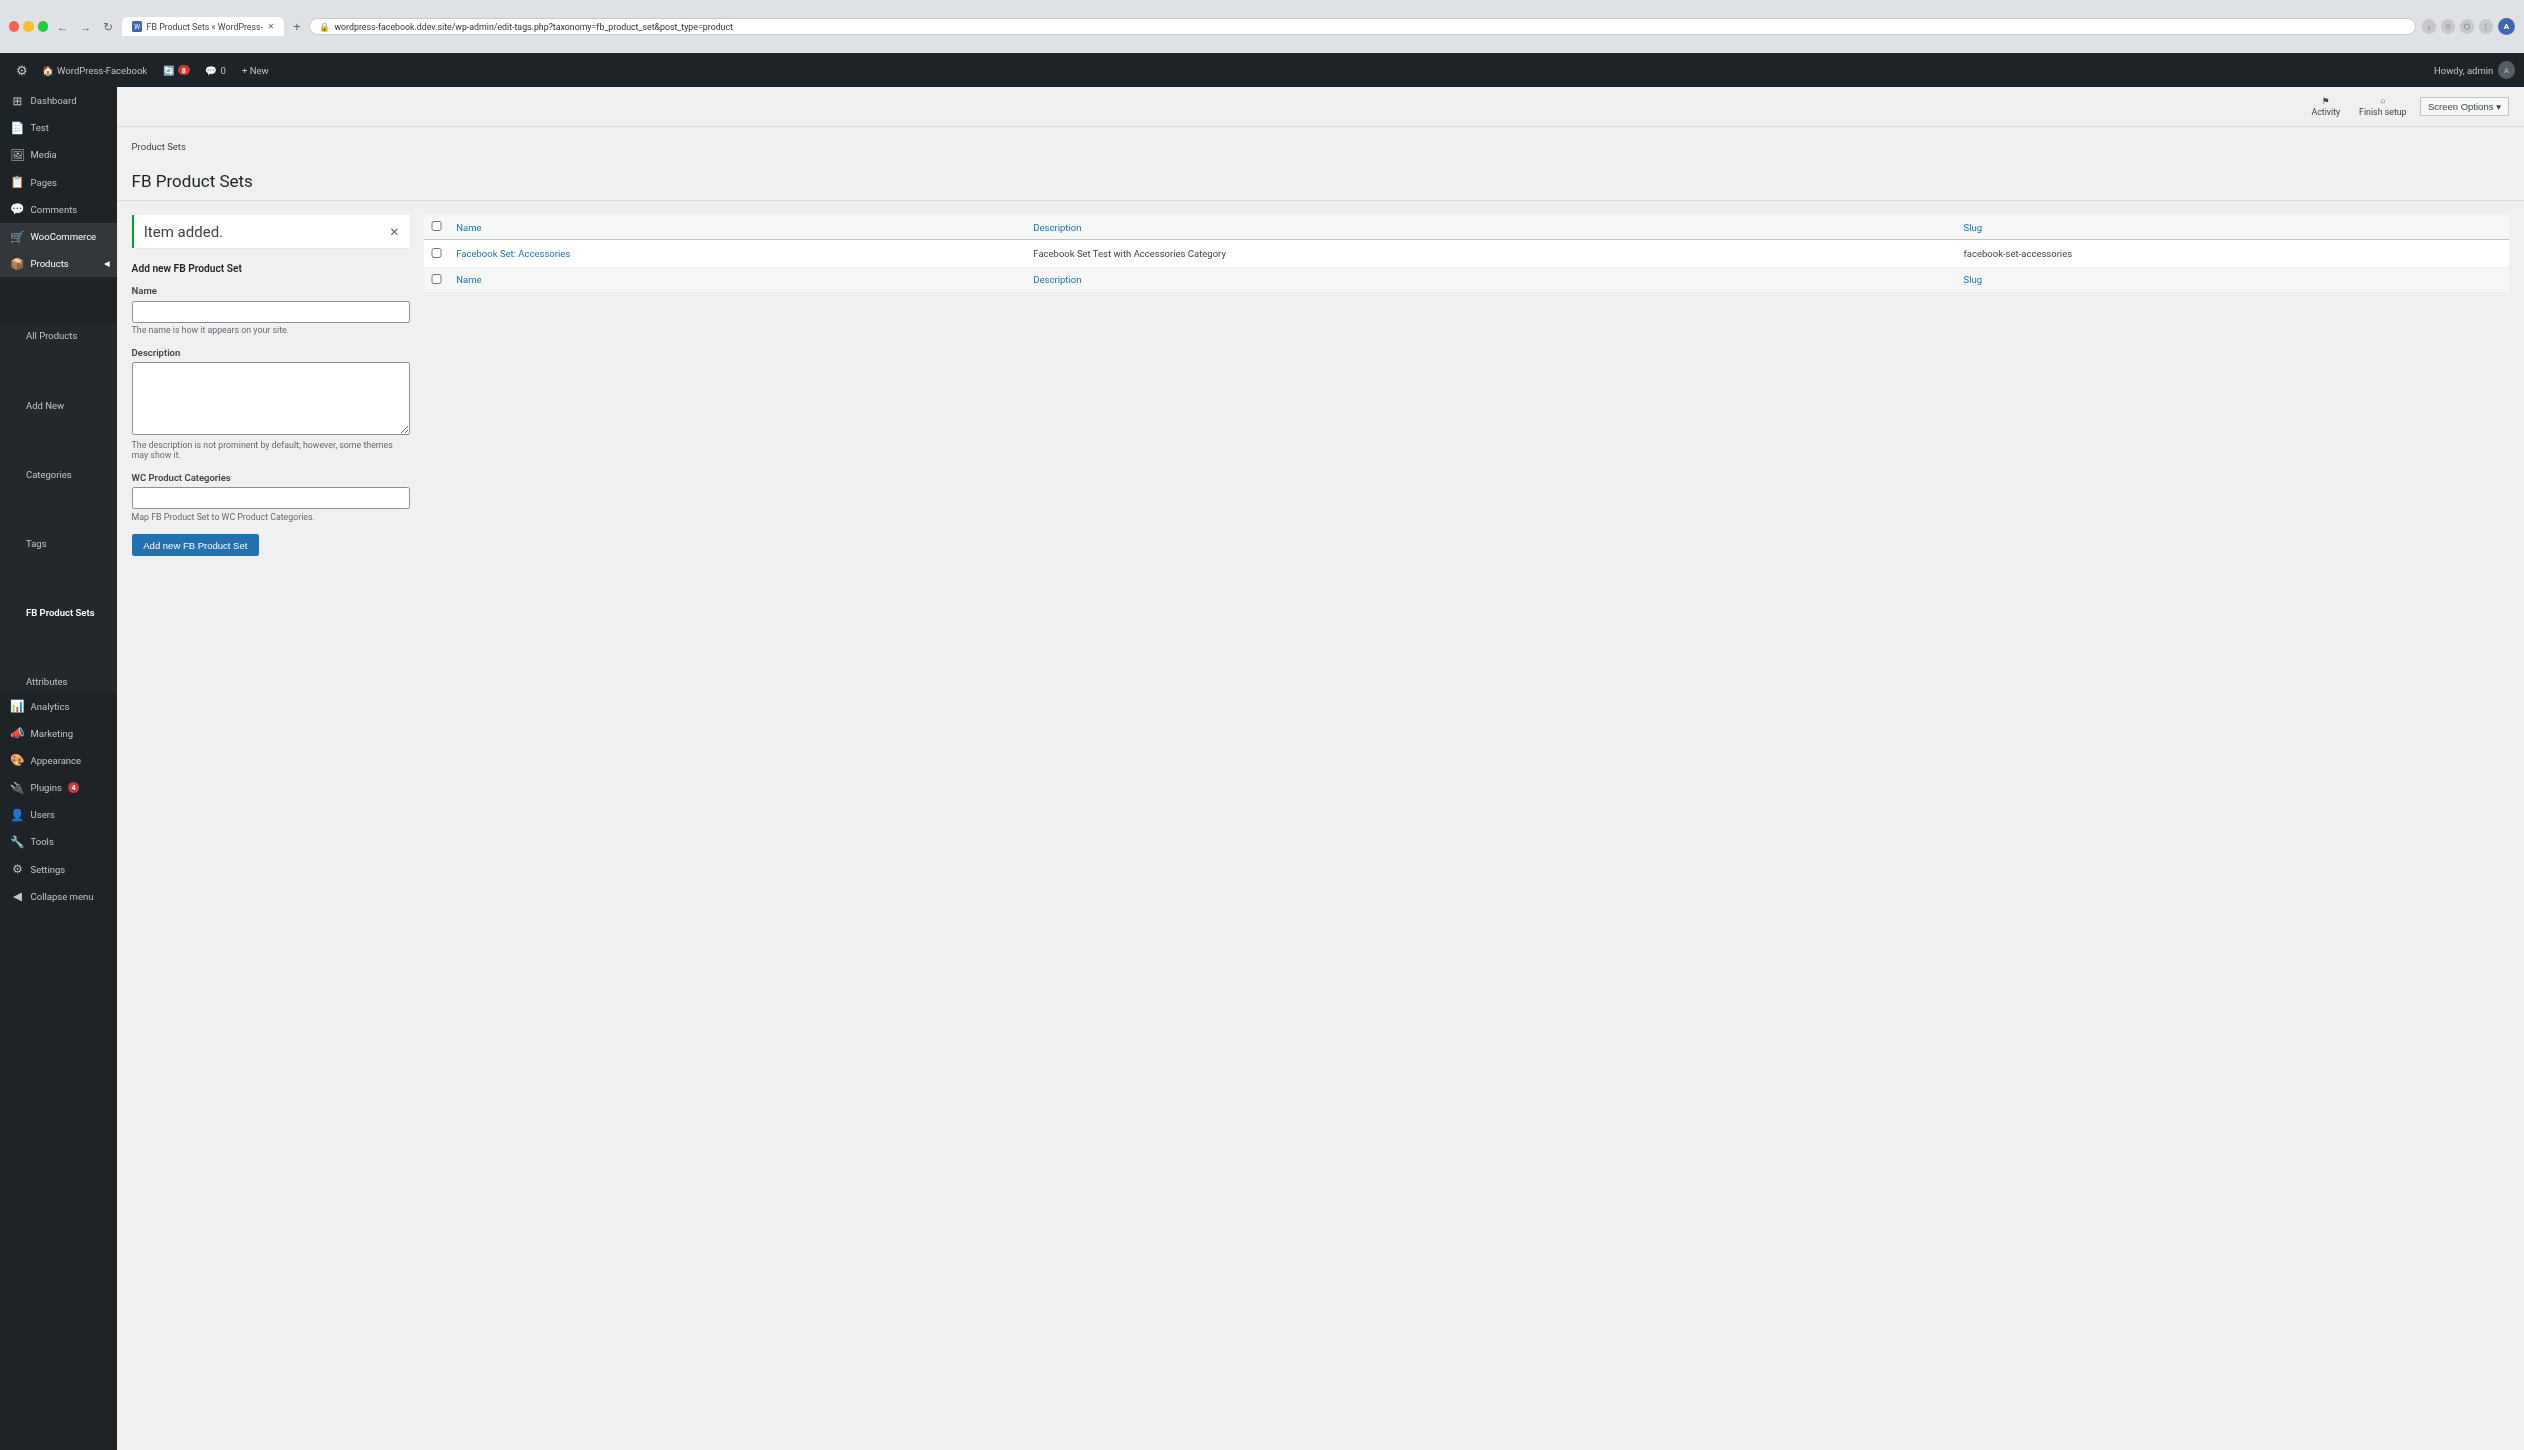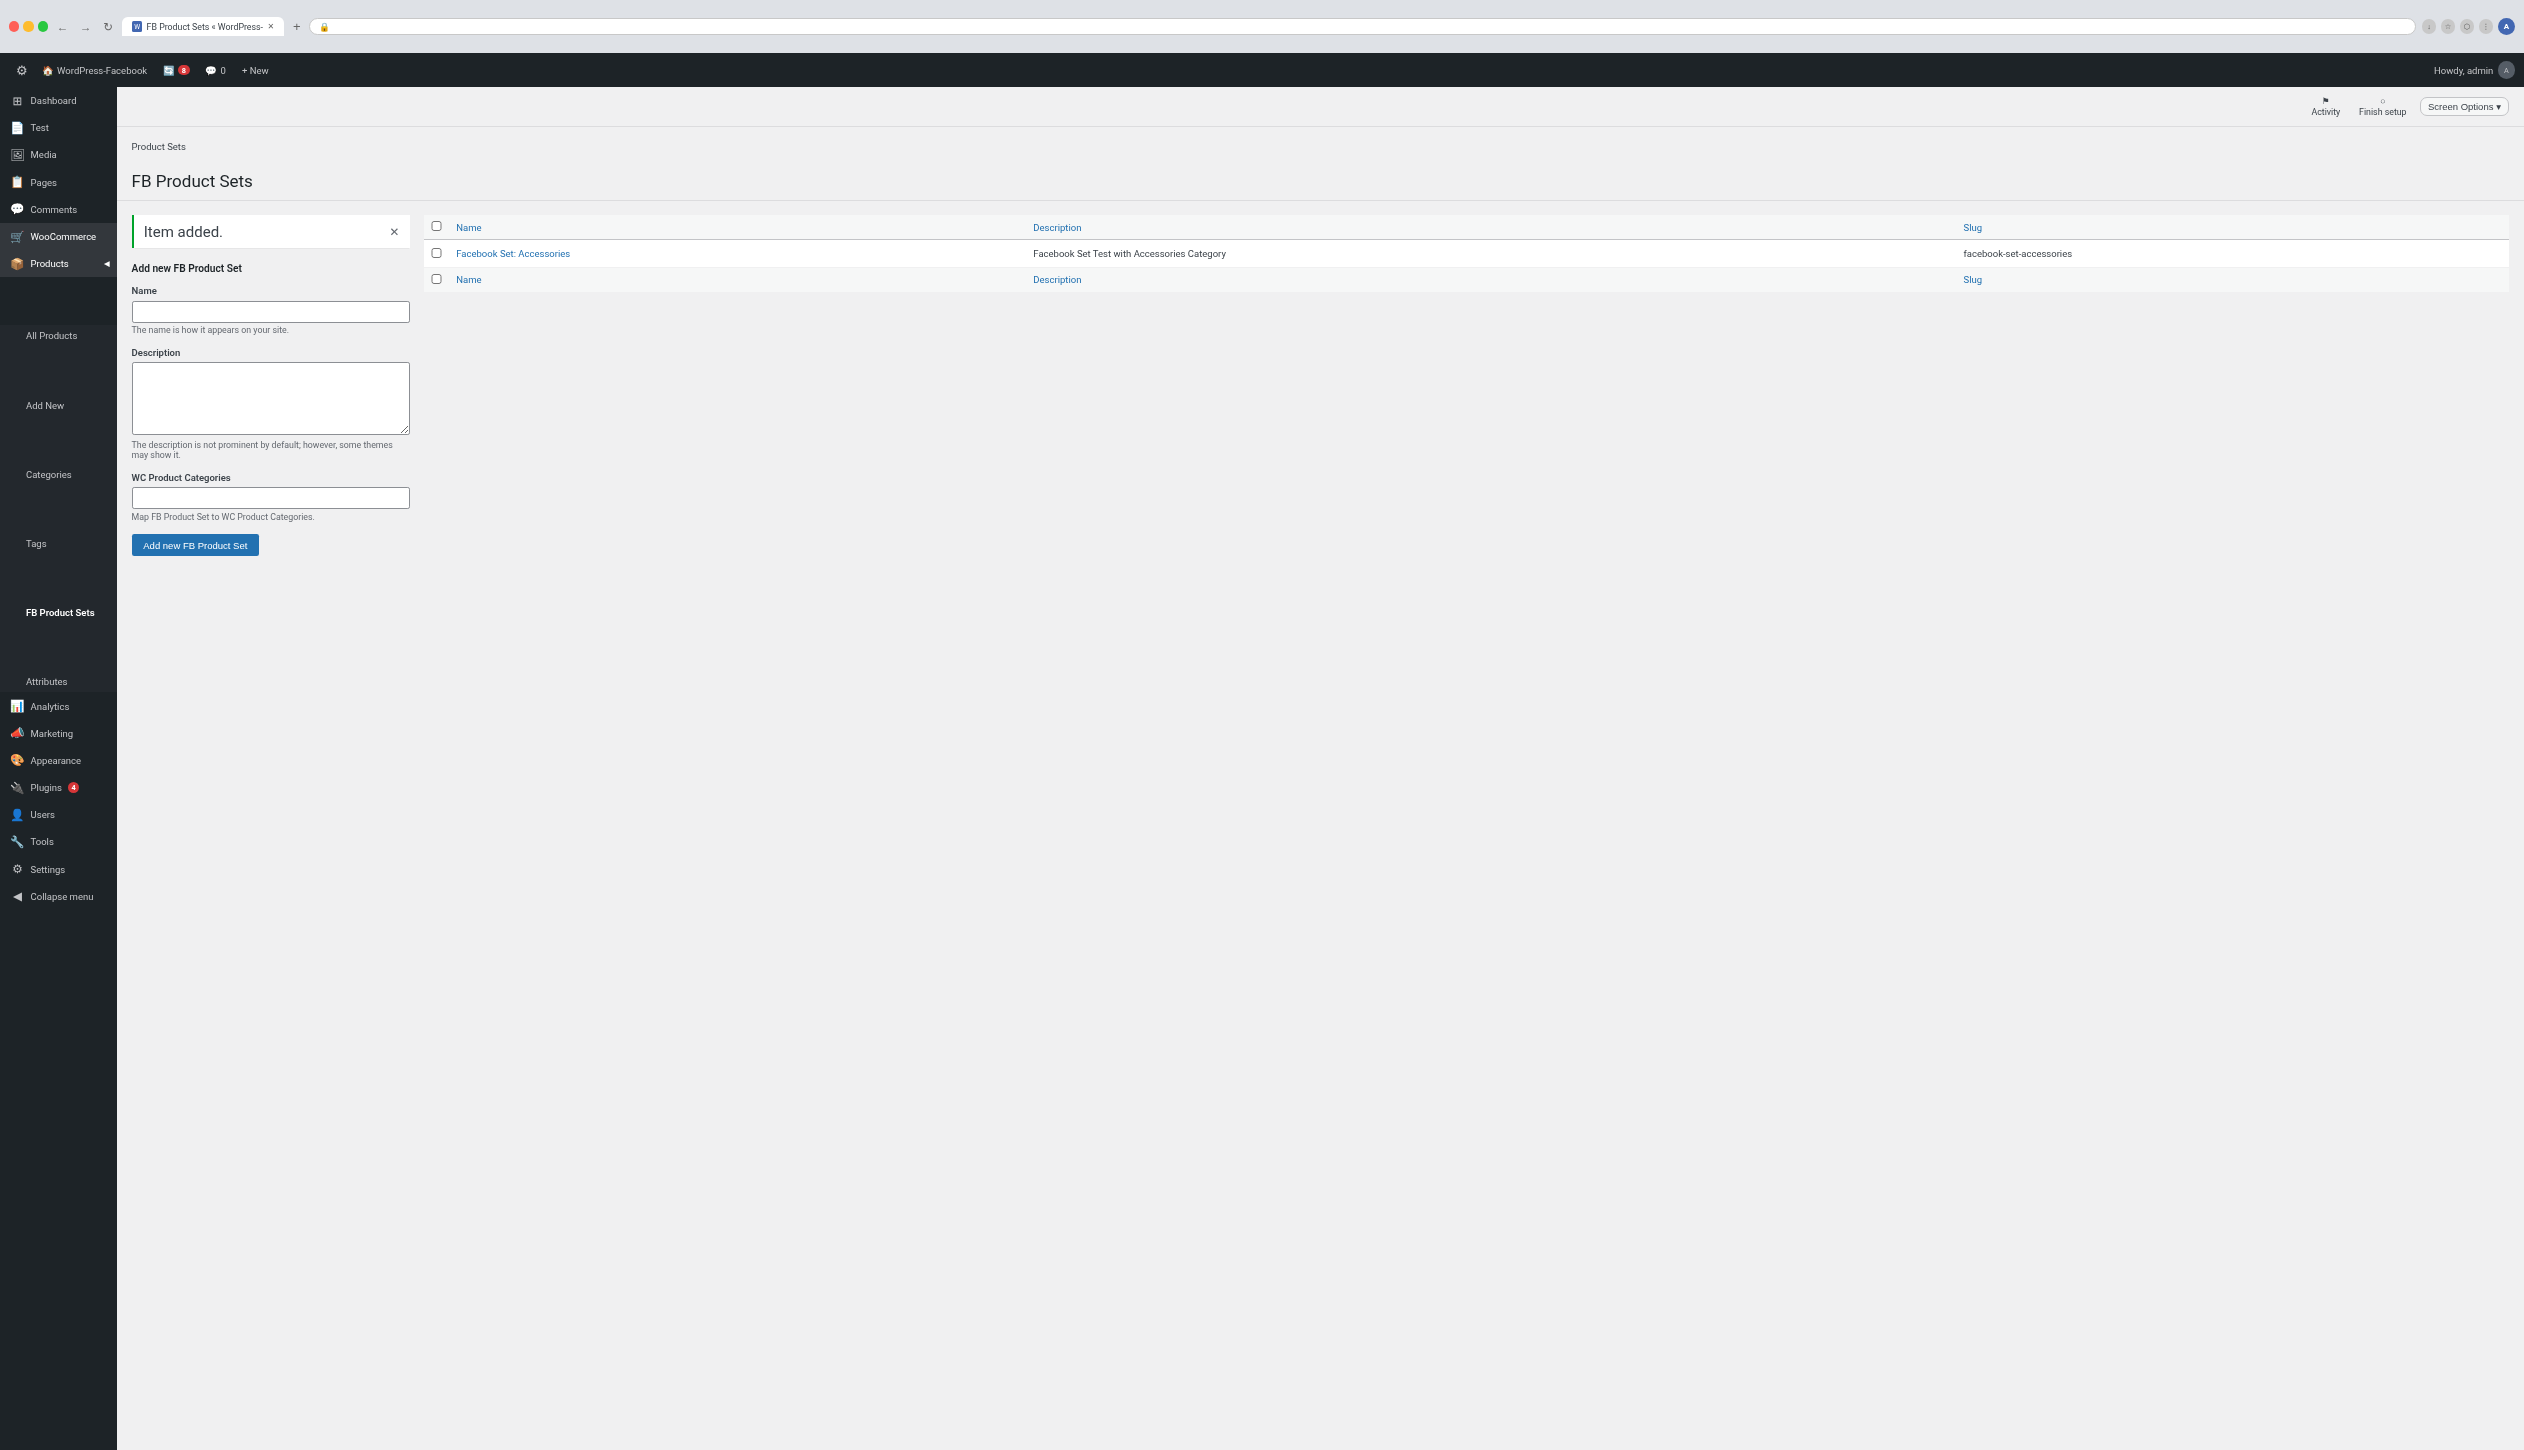--- a/index.html
+++ b/index.html
@@ -50,21 +50,21 @@
     .sidebar-arrow { margin-left: auto; font-size: 7.3px; }
 
     
     .wp-main { flex: 1; overflow-y: auto; background: #f0f0f1; }
 
     
     .wp-topbar { background: #f0f0f1; padding: 5.8px 14.6px; display: flex; align-items: flex-start; justify-content: flex-end; border-bottom: 0.7px solid #dcdcde; }
     .topbar-buttons { display: flex; align-items: center; gap: 7.3px; }
     .activity-btn { display: flex; flex-direction: column; align-items: center; gap: 1.5px; cursor: pointer; color: #3c434a; padding: 2.9px 5.8px; font-size: 8.8px; }
     .finish-setup-btn { display: flex; flex-direction: column; align-items: center; gap: 1.5px; cursor: pointer; color: #3c434a; padding: 2.9px 5.8px; font-size: 8.8px; }
-    .screen-options-btn { background: #f6f7f7; border: 0.7px solid #c3c4c7; border-radius: 7px; padding: 2.9px 7.3px; cursor: pointer; font-size: 9.5px; color: #3c434a; display: flex; align-items: center; gap: 2.9px; }
+    .screen-options-btn { background: #f6f7f7; border: 0.7px solid #c3c4c7; border-radius: 0; padding: 2.9px 7.3px; cursor: pointer; font-size: 9.5px; color: #3c434a; display: flex; align-items: center; gap: 2.9px; }
 
     
     .page-header { padding: 14.6px 14.6px 7.3px; border-bottom: 0.7px solid #dcdcde; background: #f0f0f1; }
     .page-breadcrumb { font-size: 9.5px; color: #3c434a; margin-bottom: 18px; }
     .page-title { font-size: 17px; font-weight: 400; color: #1d2327; line-height: 1.3; }
 
     
     .wp-content { padding: 14.6px; display: flex; gap: 14.6px; }
 
     
@@ -114,20 +114,21 @@
     <button class="nav-btn">↻</button>
   </div>
   <div class="browser-tab">
     <div class="tab-favicon">W</div>
     <span>FB Product Sets « WordPress-</span>
     <span class="tab-close">✕</span>
   </div>
   <button class="tab-add">+</button>
   <div class="browser-address-bar">
     <span style="color:#666; font-size:8.8px;">🔒</span>
+    <span class="address-text">wordpress-facebook.ddev.site/wp-admin/edit-tags.php?taxonomy=fb_product_set&amp;post_type=product</span>
   </div>
   <div class="browser-actions">
     <div class="action-icon">↓</div>
     <div class="action-icon">☆</div>
     <div class="action-icon">⬡</div>
     <div class="action-icon">⋮</div>
     <div class="user-avatar">A</div>
   </div>
 </div>
 

